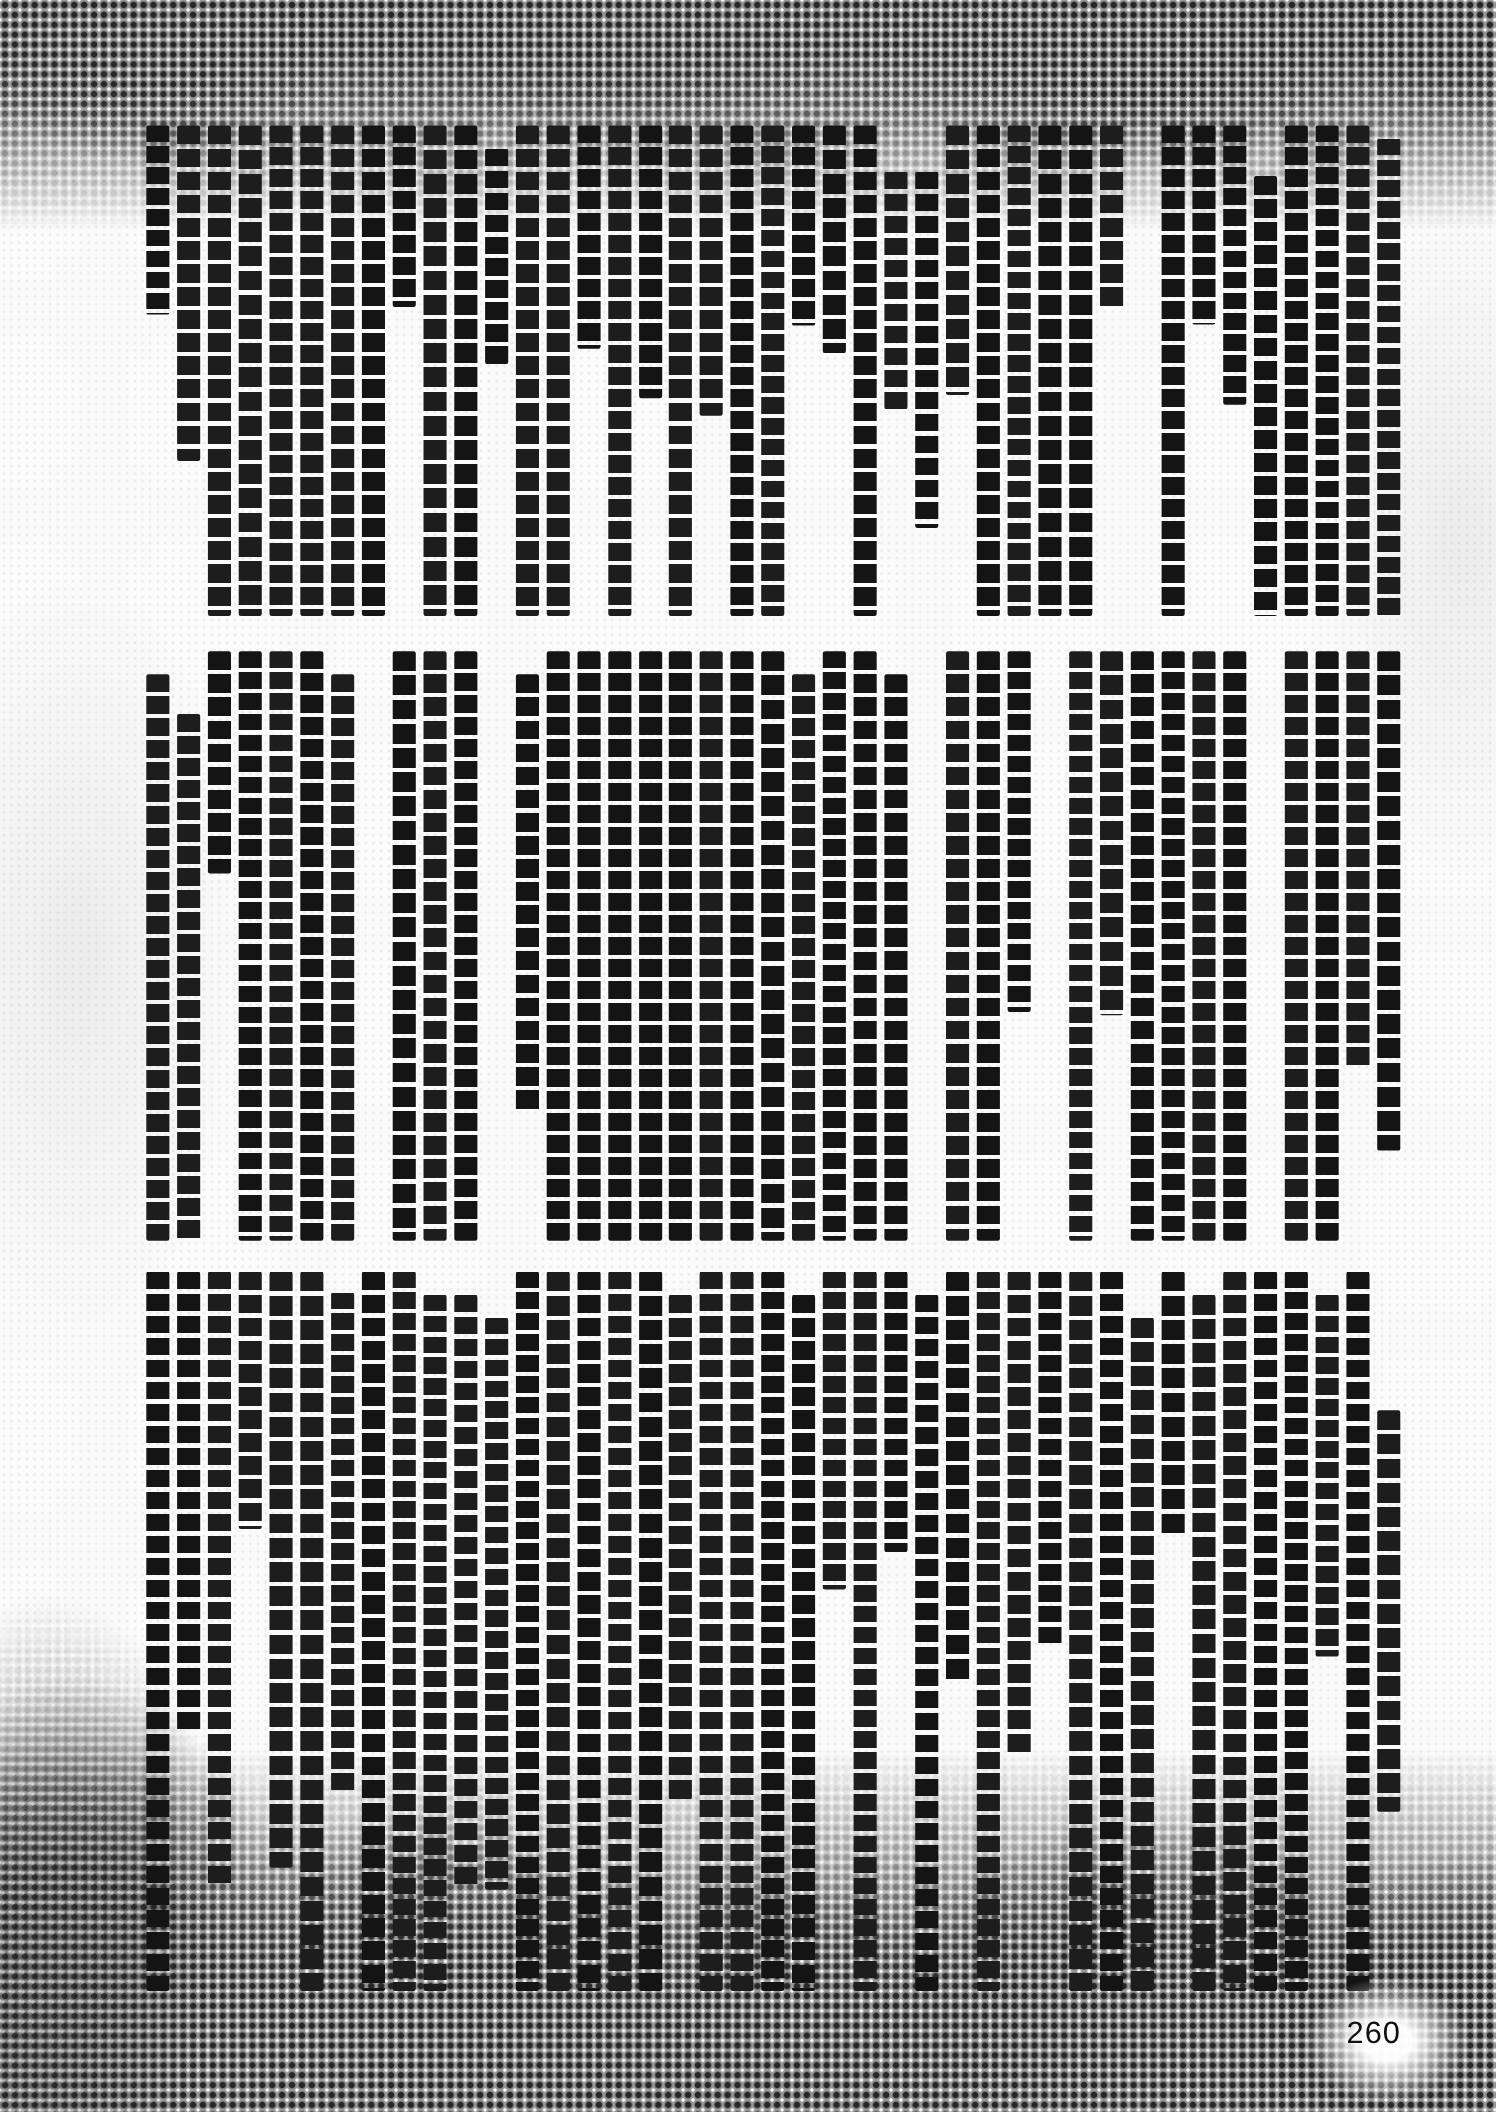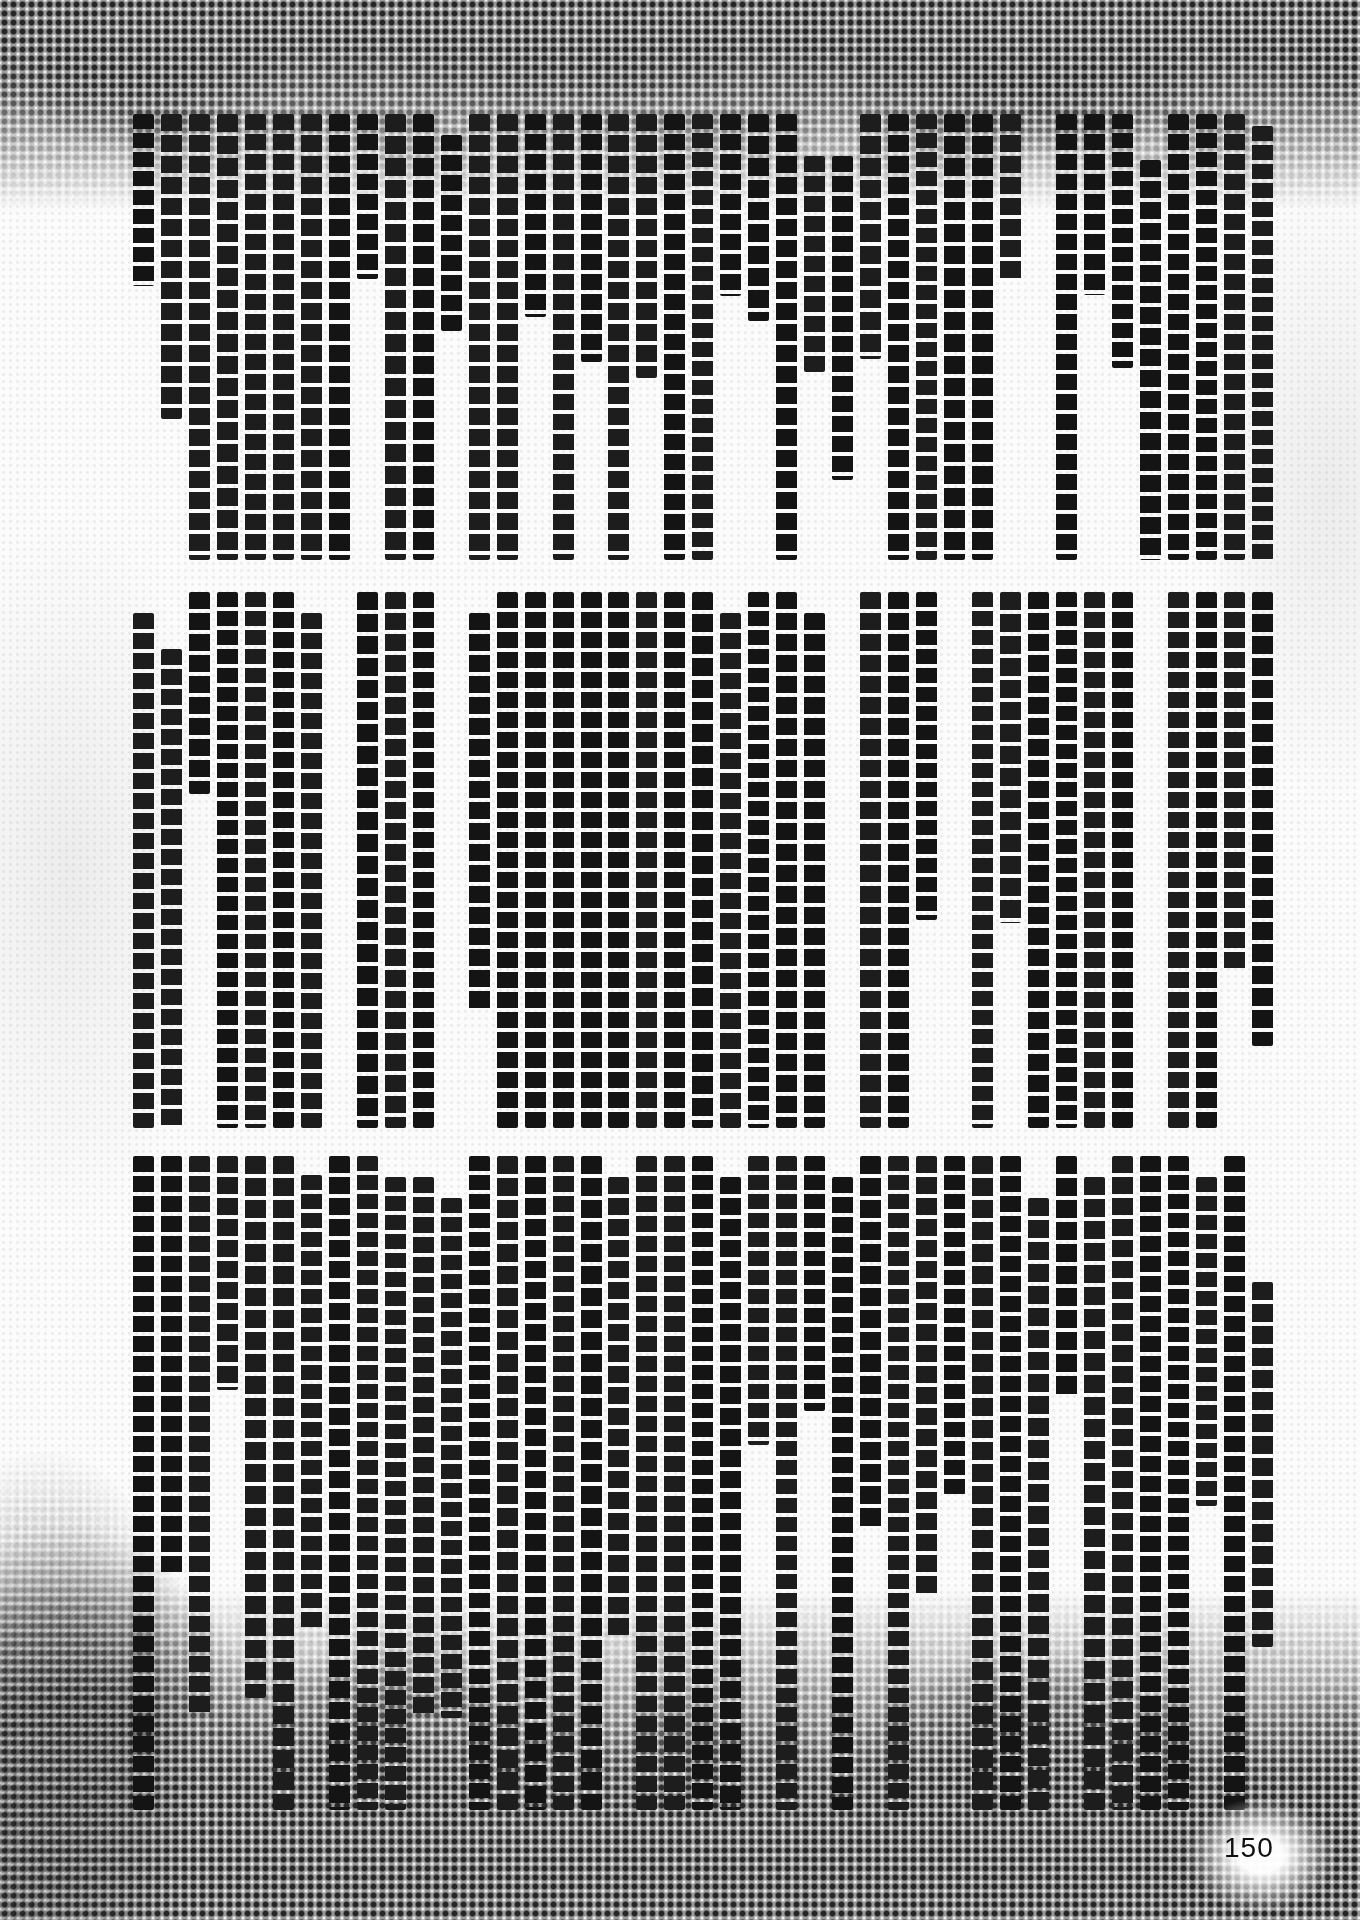--- a/index.html
+++ b/index.html
@@ -256,15 +256,15 @@
       <div class="col" style="margin-top: 19px; height: 454px; background-image: repeating-linear-gradient(rgb(29, 29, 29) 0px, rgb(29, 29, 29) 15px, rgba(0, 0, 0, 0) 15px, rgba(0, 0, 0, 0) 19px);"></div>
       <div class="col" style="margin-top: 0px; height: 654px; background-image: repeating-linear-gradient(rgb(29, 29, 29) 0px, rgb(29, 29, 29) 18px, rgba(0, 0, 0, 0) 18px, rgba(0, 0, 0, 0) 22px);"></div>
       <div class="col" style="margin-top: 0px; height: 542px; background-image: repeating-linear-gradient(rgb(29, 29, 29) 0px, rgb(29, 29, 29) 18px, rgba(0, 0, 0, 0) 18px, rgba(0, 0, 0, 0) 22px);"></div>
       <div class="col" style="margin-top: 0px; height: 234px; background-image: repeating-linear-gradient(rgb(29, 29, 29) 0px, rgb(29, 29, 29) 17px, rgba(0, 0, 0, 0) 17px, rgba(0, 0, 0, 0) 21px);"></div>
       <div class="col" style="margin-top: 0px; height: 558px; background-image: repeating-linear-gradient(rgb(29, 29, 29) 0px, rgb(29, 29, 29) 16px, rgba(0, 0, 0, 0) 16px, rgba(0, 0, 0, 0) 20px);"></div>
       <div class="col" style="margin-top: 0px; height: 418px; background-image: repeating-linear-gradient(rgb(20, 20, 20) 0px, rgb(20, 20, 20) 16px, rgba(0, 0, 0, 0) 16px, rgba(0, 0, 0, 0) 20px);"></div>
       <div class="col" style="margin-top: 0px; height: 654px; background-image: repeating-linear-gradient(rgb(20, 20, 20) 0px, rgb(20, 20, 20) 16px, rgba(0, 0, 0, 0) 16px, rgba(0, 0, 0, 0) 20px);"></div>
     </section>
 
   <div class="pageno-glow"></div>
-  <div class="page-number">150</div>
+  <div class="page-number">260</div>
 
 </div>
 
 </body></html>

